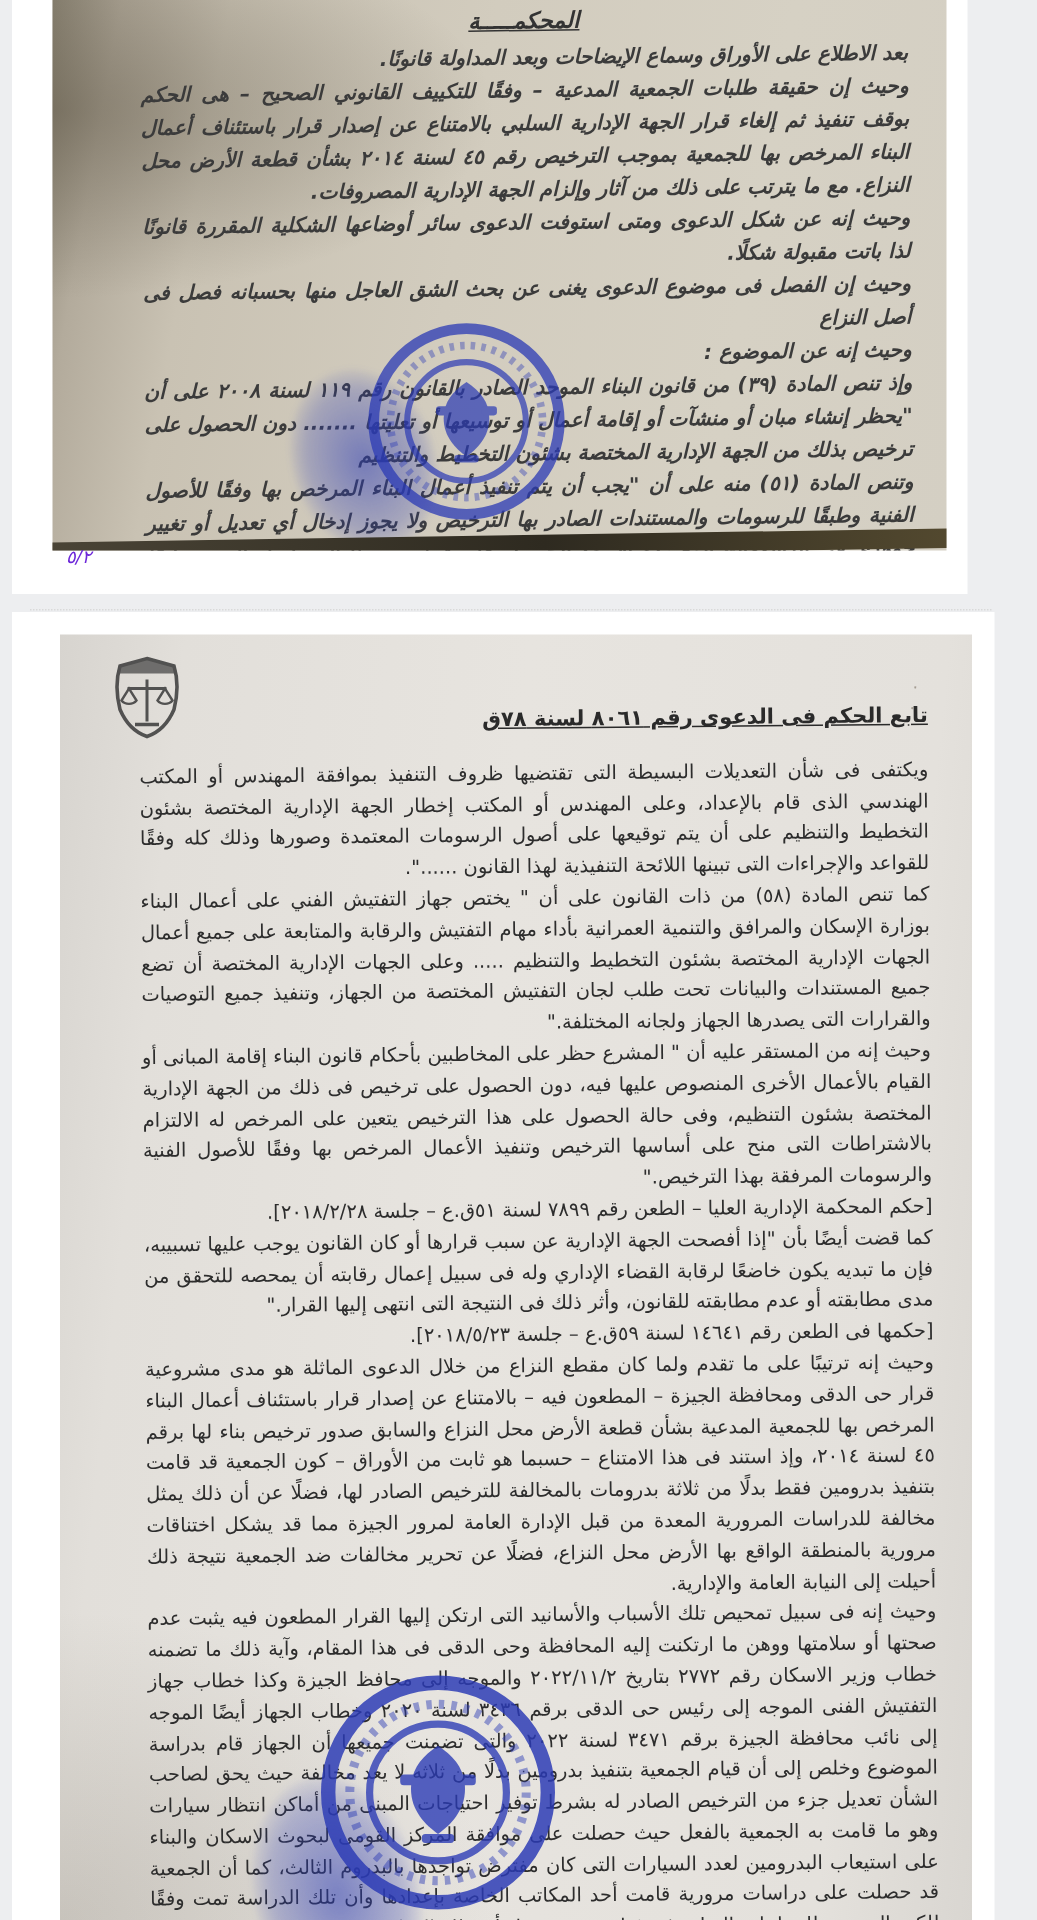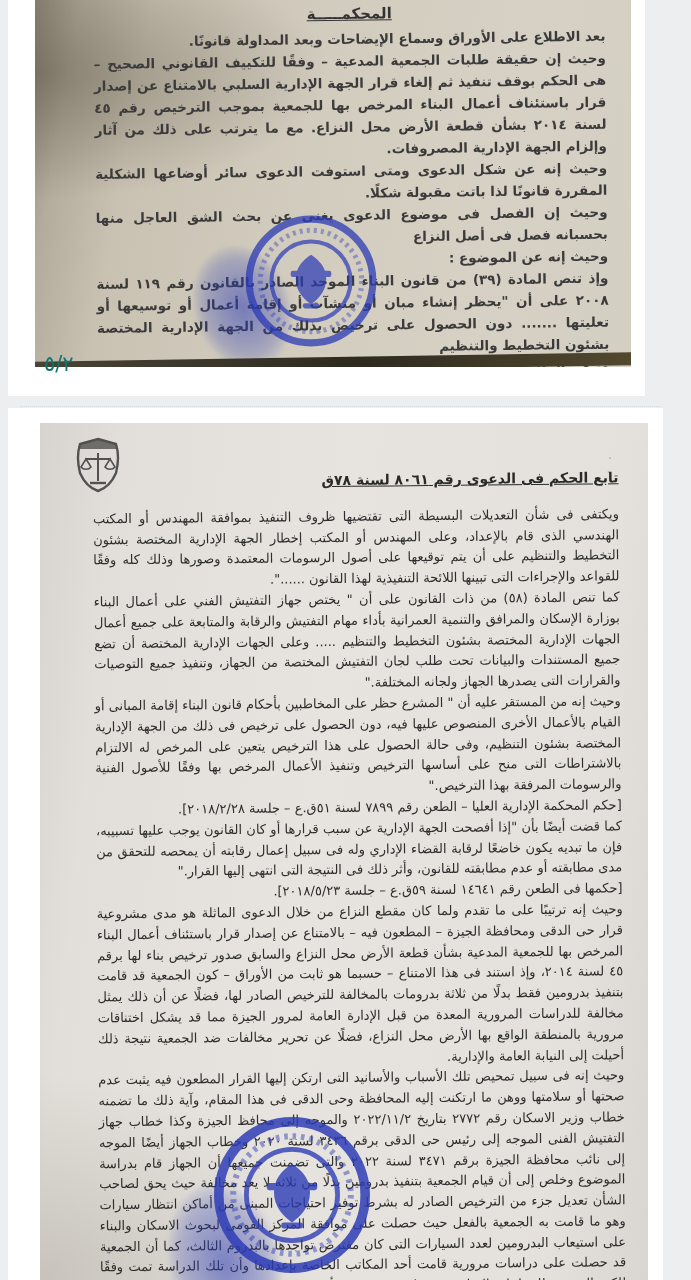--- a/index.html
+++ b/index.html
@@ -5,21 +5,21 @@
   html,body{margin:0;padding:0;}
   body{
     width:691px;height:1280px;overflow:hidden;
     background:#edeef0;
     font-family:"DejaVu Sans","Liberation Sans",sans-serif;
   }
   .viewer{width:691px;height:1280px;position:relative;}
   .card{
     position:absolute;left:8px;width:655px;background:#ffffff;
   }
-  .card1{top:0;height:396px;width:637px;}
+  .card1{top:0;height:396px;width:637px;font-style:italic;}
   .card2{top:408px;height:872px;}
   .divider{
     position:absolute;left:20px;right:30px;top:406px;
     border-top:1px dotted #d9d9d9;height:0;
   }
   
   .scan1{
     position:absolute;left:27px;top:0;width:596px;height:367px;
     background:
       radial-gradient(130% 90% at 0% 20%, rgba(80,72,56,.45) 0%, rgba(80,72,56,0) 38%),
@@ -77,22 +77,22 @@
   .stamp-smudge{
     position:absolute;border-radius:50%;
     background:radial-gradient(ellipse at 50% 50%, rgba(42,58,181,.55) 0%, rgba(42,58,181,.25) 55%, rgba(42,58,181,0) 75%);
     filter:blur(2px);
   }
   .stamp1{left:205px;top:210px;width:142px;height:142px;opacity:.88;}
   .smudge1{left:160px;top:245px;width:95px;height:125px;transform:rotate(-18deg);}
   .stamp2{left:168px;top:688px;width:168px;height:168px;opacity:.92;}
   .smudge2{left:130px;top:760px;width:110px;height:160px;transform:rotate(-14deg);}
   .page-label{
-    position:absolute;left:36px;top:352px;
-    color:#0f766e;font-size:21px;letter-spacing:1px;direction:rtl;
+    position:absolute;left:36px;top:364px;
+    color:#6d28d9;font-size:12px;letter-spacing:1px;direction:rtl;
   }
 </style>
 </head>
 <body>
 
 <div class="viewer">
 
   <section class="card card1">
     <div class="scan1">
       <div class="p1content">

